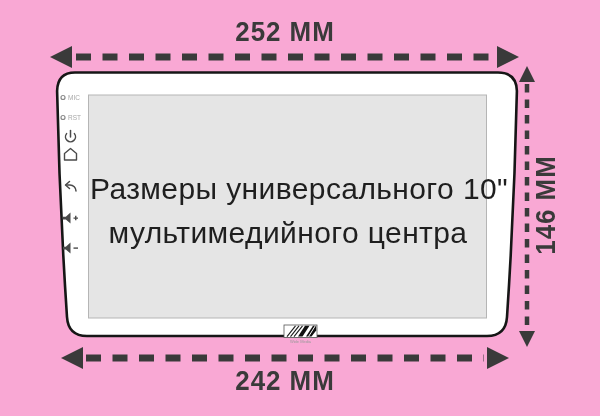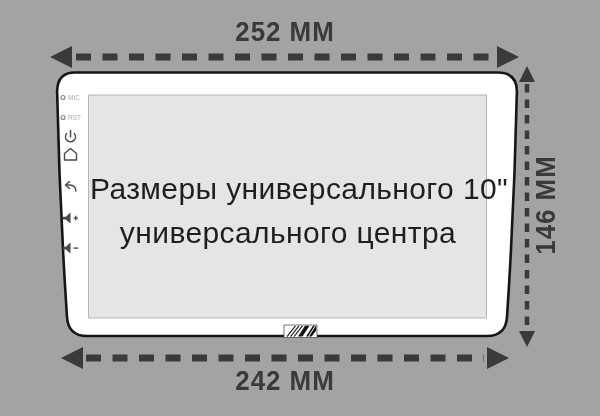--- a/index.html
+++ b/index.html
@@ -1,19 +1,19 @@
 <!DOCTYPE html>
 <html><head>
 <meta charset="utf-8">
 <style>
   html,body{margin:0;padding:0;}
   body{font-family:"Liberation Sans", sans-serif; background:#f3f3f3;}
   .canvas{
     position:relative; width:600px; height:416px; margin:0 auto;
-    background:#a3a3a3; overflow:hidden;
+    background:#f9a8d4; overflow:hidden;
   }
   svg{position:absolute; left:0; top:0;}
   .dim-label{
     position:absolute; color:#3a3a3a; font-weight:700;
     font-size:27px; letter-spacing:1px; text-align:center;
     transform:scaleX(.96); white-space:nowrap;
   }
   .dim-top{left:180px; top:17px; width:210px;}
   .dim-bottom{left:180px; top:366px; width:210px;}
   .dim-right{
@@ -99,16 +99,16 @@
       <text x="300.5" y="342.5" font-size="4" fill="#9a9a9a" text-anchor="middle">Wide Media</text>
     </g>
   </svg>
 
   <div class="dim-label dim-top">252 ММ</div>
   <div class="dim-label dim-bottom">242 ММ</div>
   <div class="dim-label dim-right">146 ММ</div>
 
   <div class="screen-title">
     <div>Размеры универсального 10"</div>
-    <div>универсального центра</div>
+    <div>мультимедийного центра</div>
   </div>
 
 </div>
 
 </body></html>

